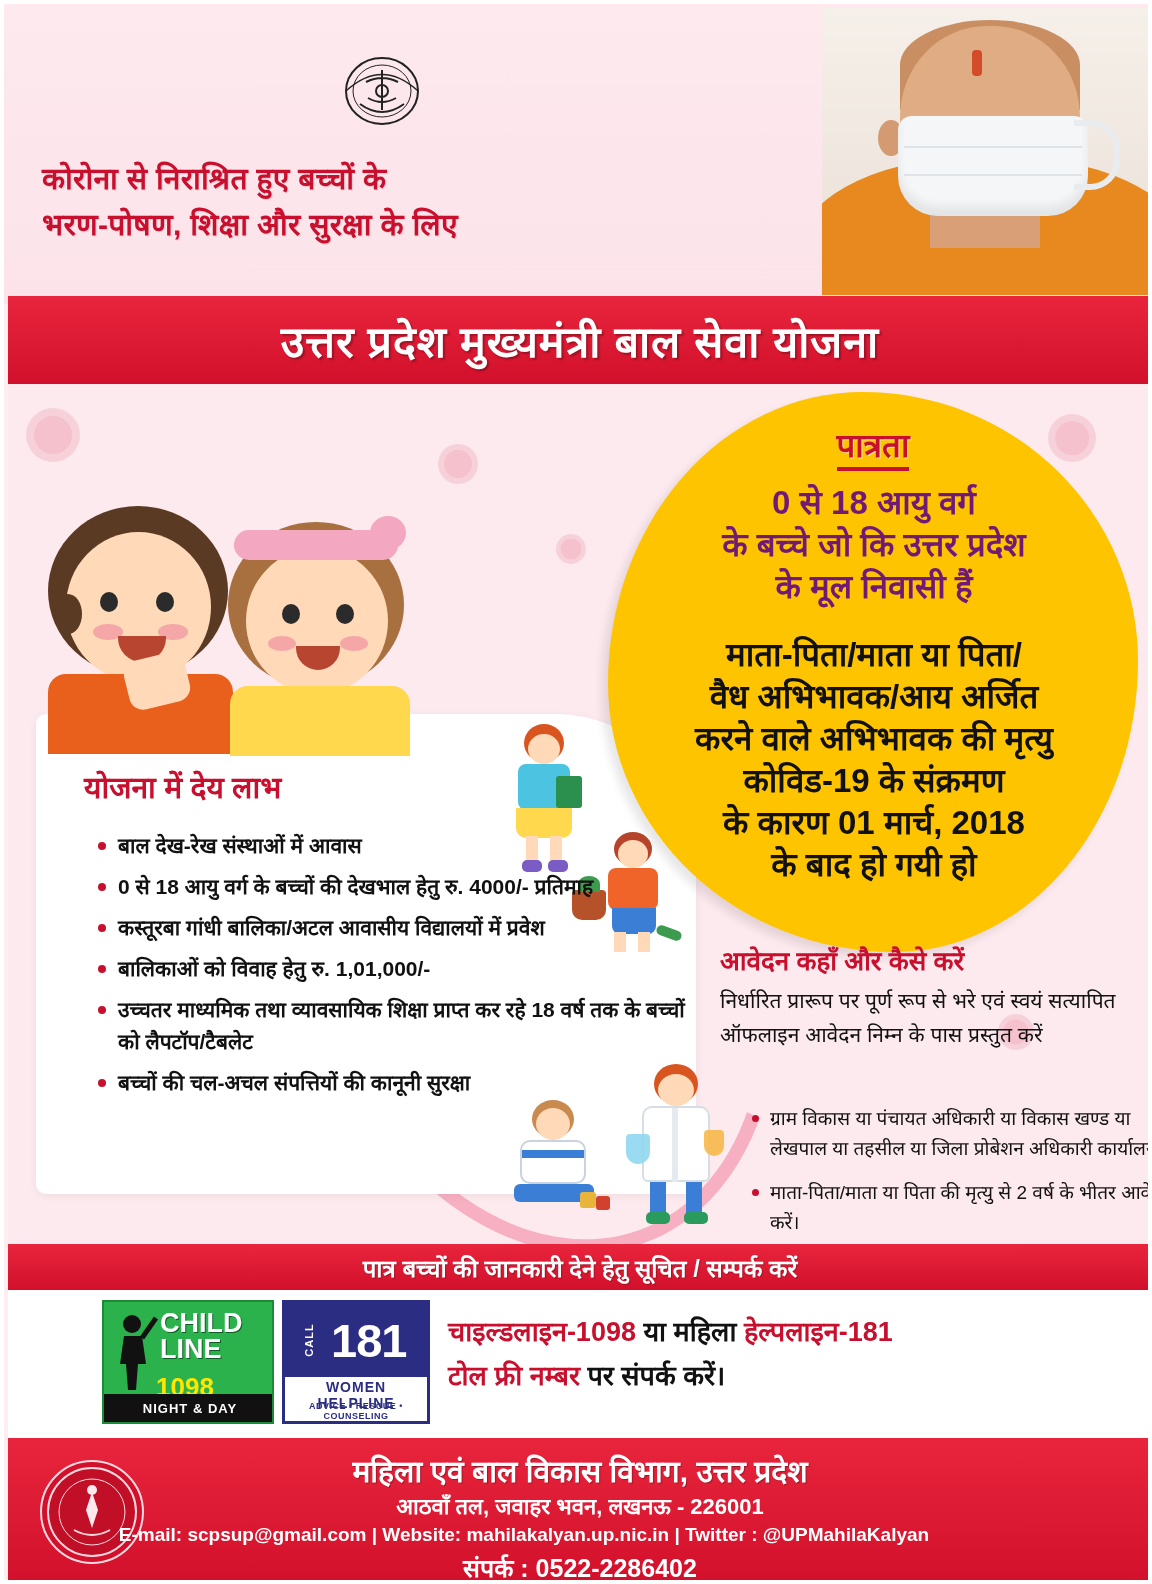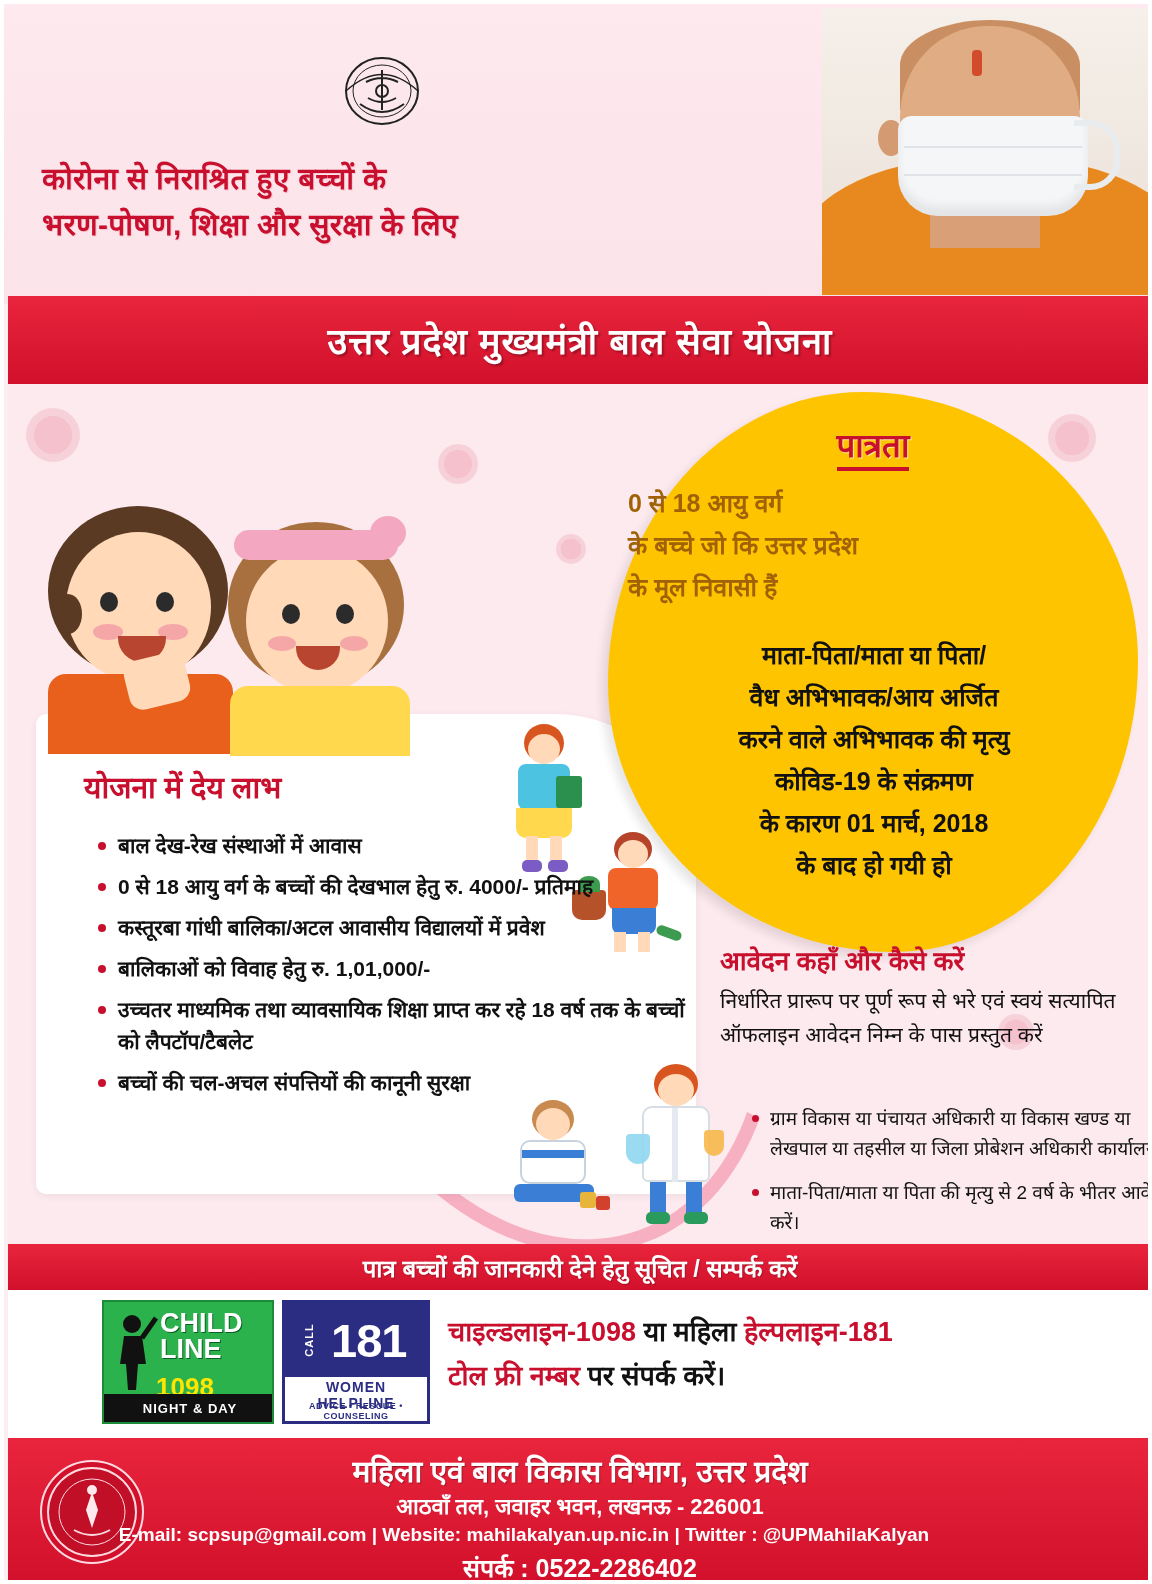--- a/index.html
+++ b/index.html
@@ -83,21 +83,21 @@
     position:absolute;left:56px;top:112px;width:26px;height:36px;background:#d49a72;border-radius:50%;
   }
 
   
   .title-bar{
     position:absolute;left:4px;top:292px;width:1144px;height:88px;
     background:linear-gradient(180deg,#e8253c 0%, #d2102b 100%);
     display:flex;align-items:center;justify-content:center;
   }
   .title-bar .t{
-    color:#ffffff;font-size:36px;font-weight:bold;letter-spacing:1px;
+    color:#ffffff;font-size:43px;font-weight:bold;letter-spacing:1px;
     text-shadow:2px 2px 2px rgba(0,0,0,.28);
     white-space:nowrap;
   }
 
   
   .body-area{
     position:absolute;left:4px;top:380px;width:1144px;height:860px;
     background:#fdeaee;
     overflow:hidden;
   }
@@ -128,26 +128,26 @@
     border-radius:48% 52% 46% 54% / 52% 48% 52% 48%;
     box-shadow:-6px 6px 10px rgba(0,0,0,.10);
   }
   .blob-title{
     position:absolute;left:600px;top:38px;width:530px;text-align:center;
     color:#c8102e;font-size:33px;font-weight:bold;
     text-shadow:1px 1px 0 #ffe79a;
   }
   .blob-title .u{border-bottom:4px solid #c8102e;padding-bottom:3px;}
   .blob-p1{
-    position:absolute;left:620px;top:98px;width:492px;text-align:left;
-    color:#a16207;font-size:25px;font-weight:bold;line-height:42px;
+    position:absolute;left:620px;top:98px;width:492px;text-align:center;
+    color:#701a75;font-size:33px;font-weight:bold;line-height:42px;
   }
   .blob-p2{
     position:absolute;left:604px;top:250px;width:524px;text-align:center;
-    color:#111;font-size:25px;font-weight:bold;line-height:42px;
+    color:#111;font-size:33px;font-weight:bold;line-height:42px;
   }
 
   
   .benefits-title{
     position:absolute;left:76px;top:382px;
     color:#c8102e;font-size:30px;font-weight:bold;
   }
   .benefits{
     position:absolute;left:44px;top:430px;width:600px;
   }

